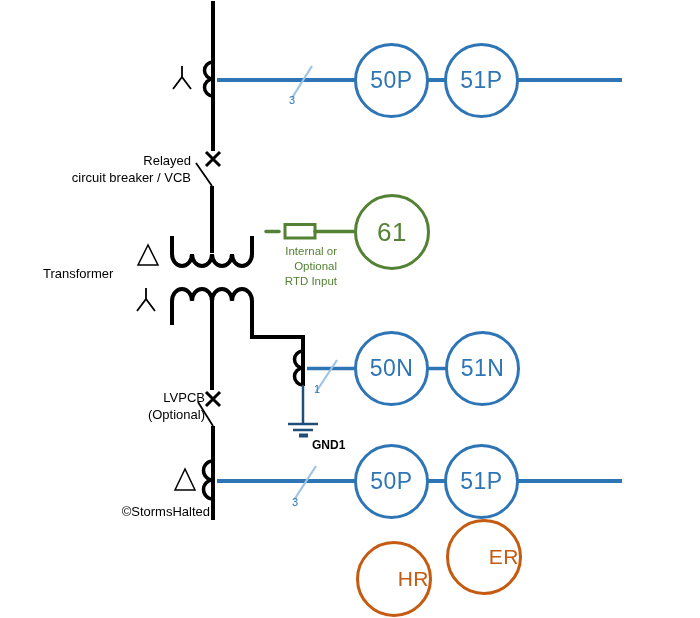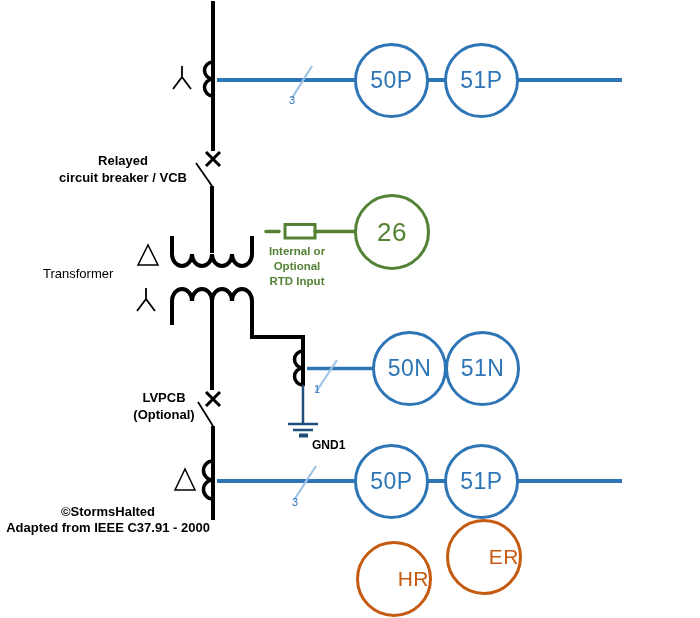--- a/index.html
+++ b/index.html
@@ -10,21 +10,21 @@
   .canvas svg.wires{position:absolute;left:0;top:0;z-index:1;}
   .relay{
     position:absolute;z-index:2;box-sizing:border-box;border-radius:50%;
     background:#ffffff;display:flex;align-items:center;justify-content:center;
     font-family:"Liberation Sans", sans-serif;letter-spacing:0.5px;
   }
   .relay.blue{border:3px solid #2E75B6;color:#2E75B6;width:75px;height:75px;font-size:23px;}
   .relay.green{border:3px solid #548235;color:#548235;width:76px;height:76px;font-size:26px;}
   .relay.orange{border:3px solid #C55A11;color:#C55A11;width:76px;height:76px;font-size:21px;justify-content:flex-end;}
   .lbl{position:absolute;z-index:3;color:#000;font-size:13px;line-height:1.3;}
-  .lbl.center{text-align:center;font-weight:bold;}
+  .lbl.center{text-align:right;}
   .lbl.green-txt{color:#548235;font-size:11.5px;line-height:15px;}
   .lbl.count{color:#2E75B6;font-size:11px;}
   .lbl.gnd{font-size:12px;font-weight:bold;margin-left:26px;}
 </style>
 </head>
 <body>
 
 <div class="canvas">
 
   <svg class="wires" width="700" height="618" viewBox="0 0 700 618">
@@ -93,23 +93,23 @@
   <div class="relay blue" style="left:354px;top:43px;">
     <span>50P</span>
   </div>
   <div class="relay blue" style="left:444px;top:43px;">
     <span>51P</span>
   </div>
   <div class="relay blue" style="left:623px;top:231px;width:72px;height:72px;">
     <span>87</span>
   </div>
   <div class="relay green" style="left:354px;top:194px;">
-    <span>26</span>
+    <span>61</span>
   </div>
-  <div class="relay blue" style="left:372px;top:331px;">
+  <div class="relay blue" style="left:354px;top:331px;">
     <span>50N</span>
   </div>
   <div class="relay blue" style="left:445px;top:331px;">
     <span>51N</span>
   </div>
   <div class="relay blue" style="left:354px;top:444px;">
     <span>50P</span>
   </div>
   <div class="relay blue" style="left:444px;top:444px;">
     <span>51P</span>
@@ -150,16 +150,15 @@
   </div>
   <div class="lbl count" style="left:314px;top:382px;">
     <span>1</span>
   </div>
   <div class="lbl count" style="left:292px;top:495px;">
     <span>3</span>
   </div>
 
   <div class="lbl center" style="left:6px;top:504px;width:204px;line-height:16px;">
     <div>©StormsHalted</div>
-    <div>Adapted from IEEE C37.91 - 2000</div>
   </div>
 
 </div>
 
 </body></html>

